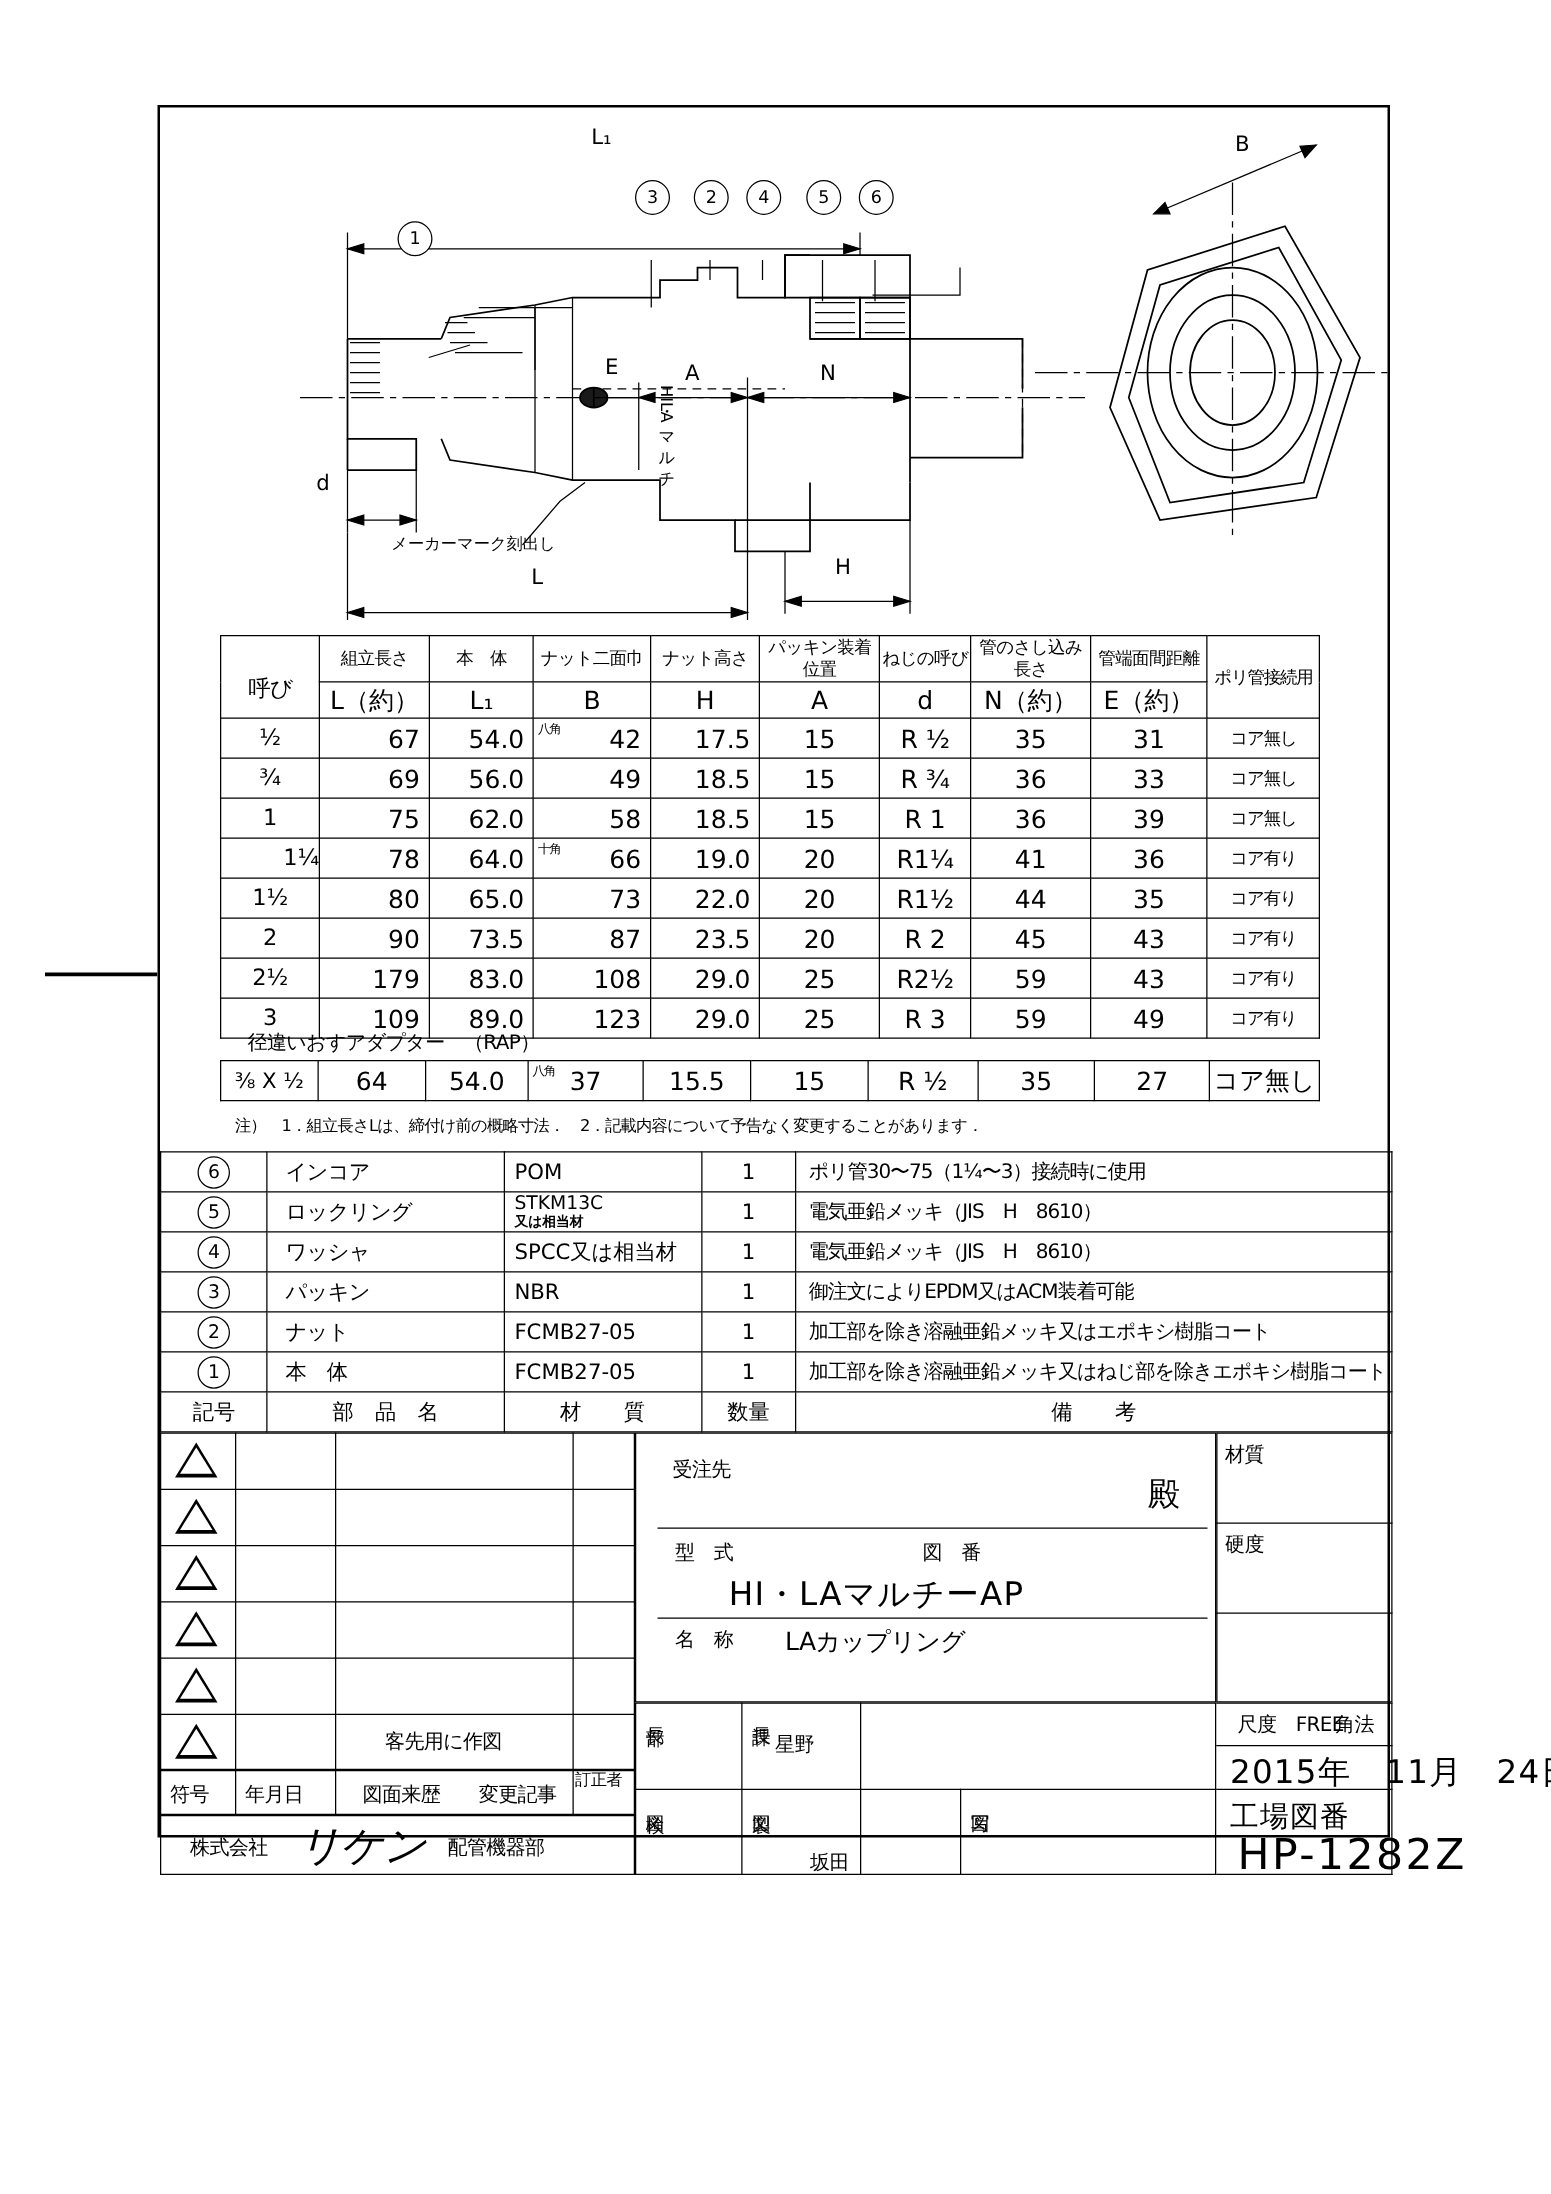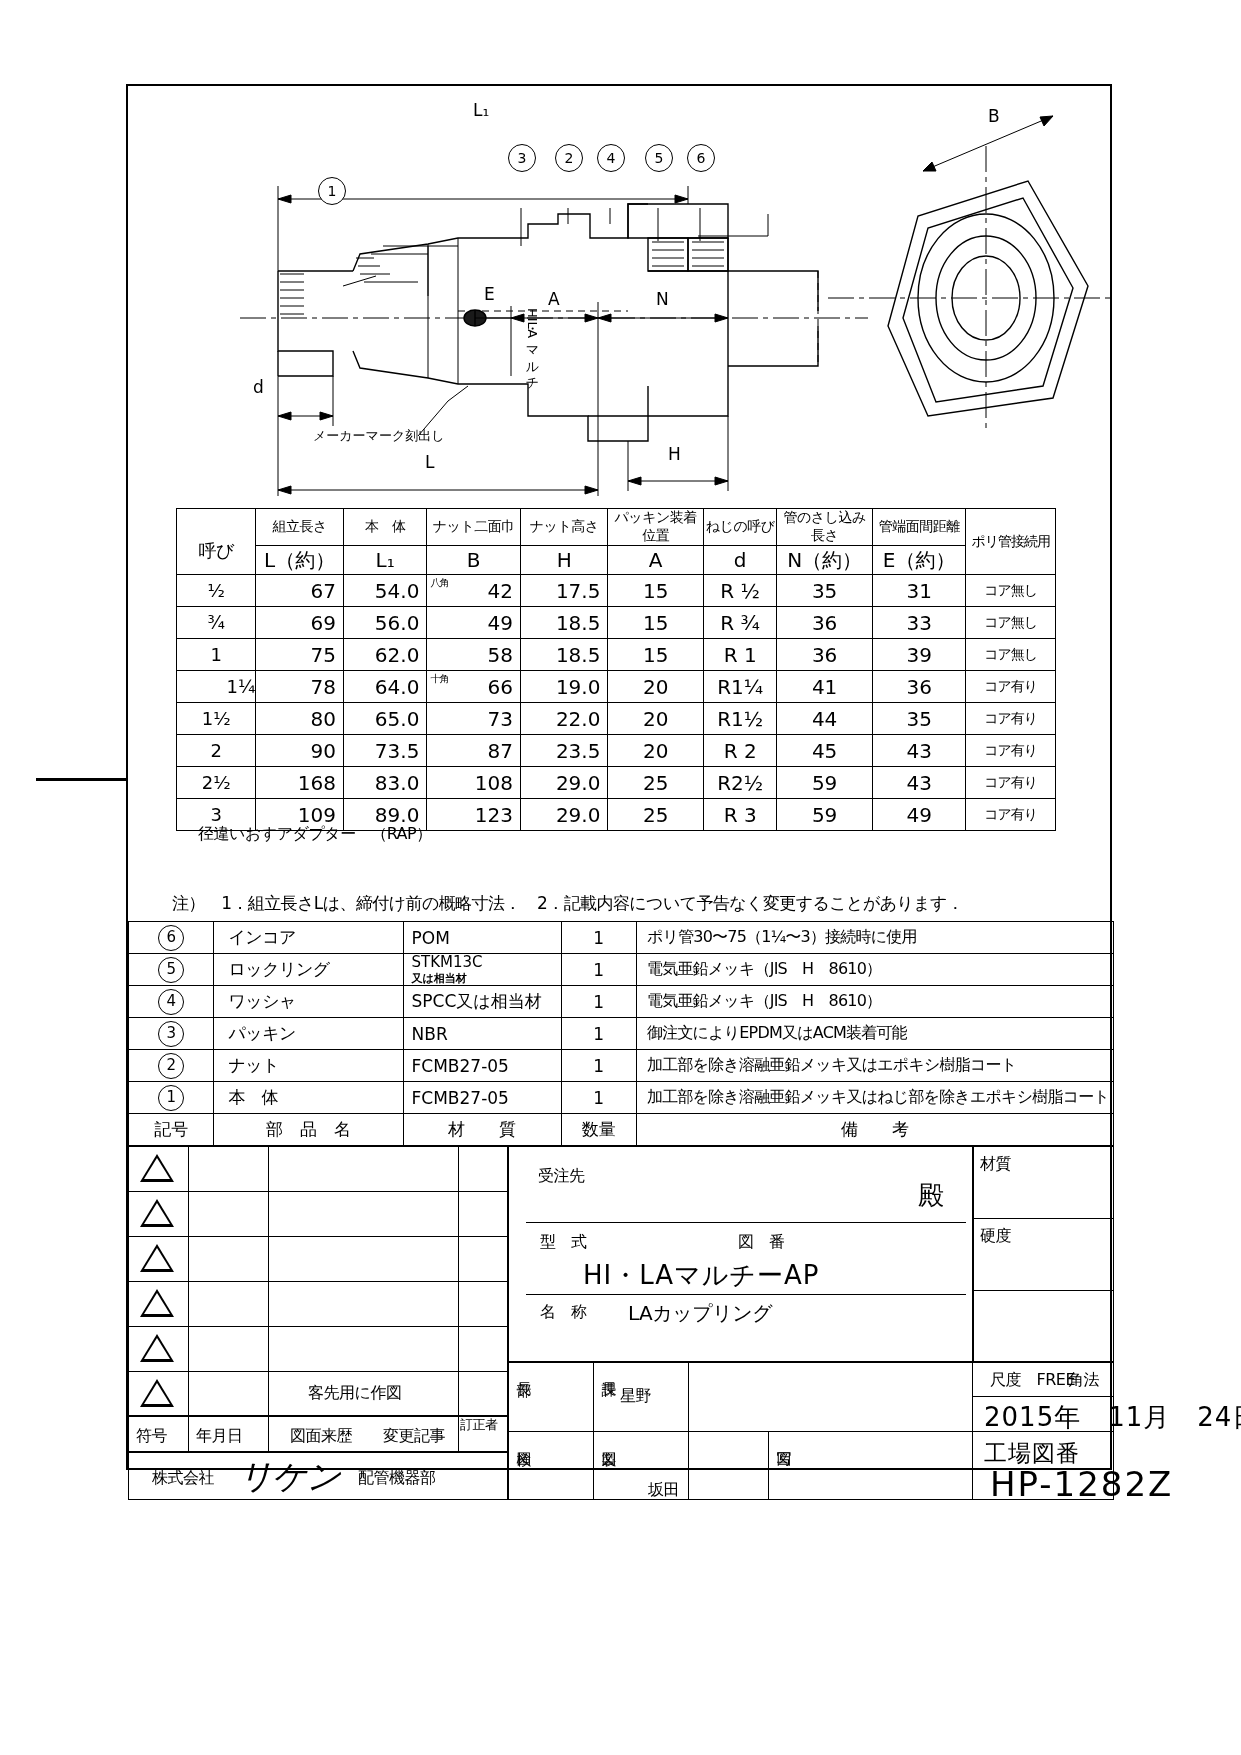--- a/index.html
+++ b/index.html
@@ -24,21 +24,21 @@
   .spec .val{height:31px;}
   .spec .num{text-align:right;padding-right:7px;}
   .spec .poly{font-size:14px;letter-spacing:-1px;}
   .corner{position:relative;}
   .oct{position:relative;}
   .oct .mk{position:absolute;left:3px;top:1px;font-size:10px;letter-spacing:-1px;}
 
   .rap-title{position:absolute;left:70px;top:738px;font-size:16px;letter-spacing:-0.5px;}
   .rap{position:absolute;left:48px;top:762px;width:880px;font-size:20px;}
   .rap td{border:1.5px solid #000;text-align:center;height:31px;padding:0;}
-  .note{position:absolute;left:44px;top:806px;font-size:17px;letter-spacing:-0.6px;white-space:nowrap;}
+  .note{position:absolute;left:60px;top:806px;font-size:13px;letter-spacing:-0.6px;white-space:nowrap;}
 
   
   .bom{position:absolute;left:0px;top:835px;width:986px;font-size:17px;}
   .bom td{border:1.5px solid #000;padding:0 4px;height:31px;}
   .bom .c{text-align:center;}
   .bom .nm{text-align:left;padding-left:14px;letter-spacing:-0.5px;}
   .bom .rk{text-align:left;padding-left:10px;font-size:16px;letter-spacing:-0.8px;white-space:nowrap;}
   .bom .mt{text-align:left;padding-left:8px;}
   .bom .mt2{font-size:13px;line-height:1.05;}
   .bom .mt2 b{font-weight:normal;font-size:15px;}
@@ -295,21 +295,21 @@
           <td class="val num oct">87</td>
           <td class="val num">23.5</td>
           <td class="val">20</td>
           <td class="val">R 2</td>
           <td class="val">45</td>
           <td class="val">43</td>
           <td class="val poly">コア有り</td>
         </tr>
         <tr>
           <td class="val" style="font-size: 18px;">2½</td>
-          <td class="val num">168</td>
+          <td class="val num">179</td>
           <td class="val num">83.0</td>
           <td class="val num oct">108</td>
           <td class="val num">29.0</td>
           <td class="val">25</td>
           <td class="val">R2½</td>
           <td class="val">59</td>
           <td class="val">43</td>
           <td class="val poly">コア有り</td>
         </tr>
         <tr>
@@ -322,20 +322,39 @@
           <td class="val">R 3</td>
           <td class="val">59</td>
           <td class="val">49</td>
           <td class="val poly">コア有り</td>
         </tr>
       </tbody>
   </table>
 
   <div class="rap-title">径違いおすアダプター　（RAP）</div>
 
+  <table class="rap">
+    <tbody>
+        <tr>
+      <td style="width:78px;font-size:17px;">⅜ X ½</td>
+      <td class="num" style="width:86px;">64</td>
+      <td class="num" style="width:82px;">54.0</td>
+      <td class="oct num" style="width:92px;">
+        <span class="mk">八角</span>
+        <span>37</span>
+      </td>
+      <td class="num" style="width:86px;">15.5</td>
+      <td style="width:94px;">15</td>
+      <td style="width:88px;">R ½</td>
+      <td style="width:94px;">35</td>
+      <td style="width:92px;">27</td>
+      <td class="poly" style="width:88px;">コア無し</td>
+    </tr>
+  </tbody>
+    </table>
 
   <div class="note">注）　1．組立長さLは、締付け前の概略寸法．　2．記載内容について予告なく変更することがあります．</div>
 
   <table class="bom">
     <tbody id="bom-body">
         <tr>
           <td class="c" style="width: 80px;"><span class="circ">6</span></td>
           <td class="nm" style="width: 180px;">インコア</td>
           <td class="mt" style="width: 150px;">POM</td>
           <td class="c" style="width: 70px;">1</td>

